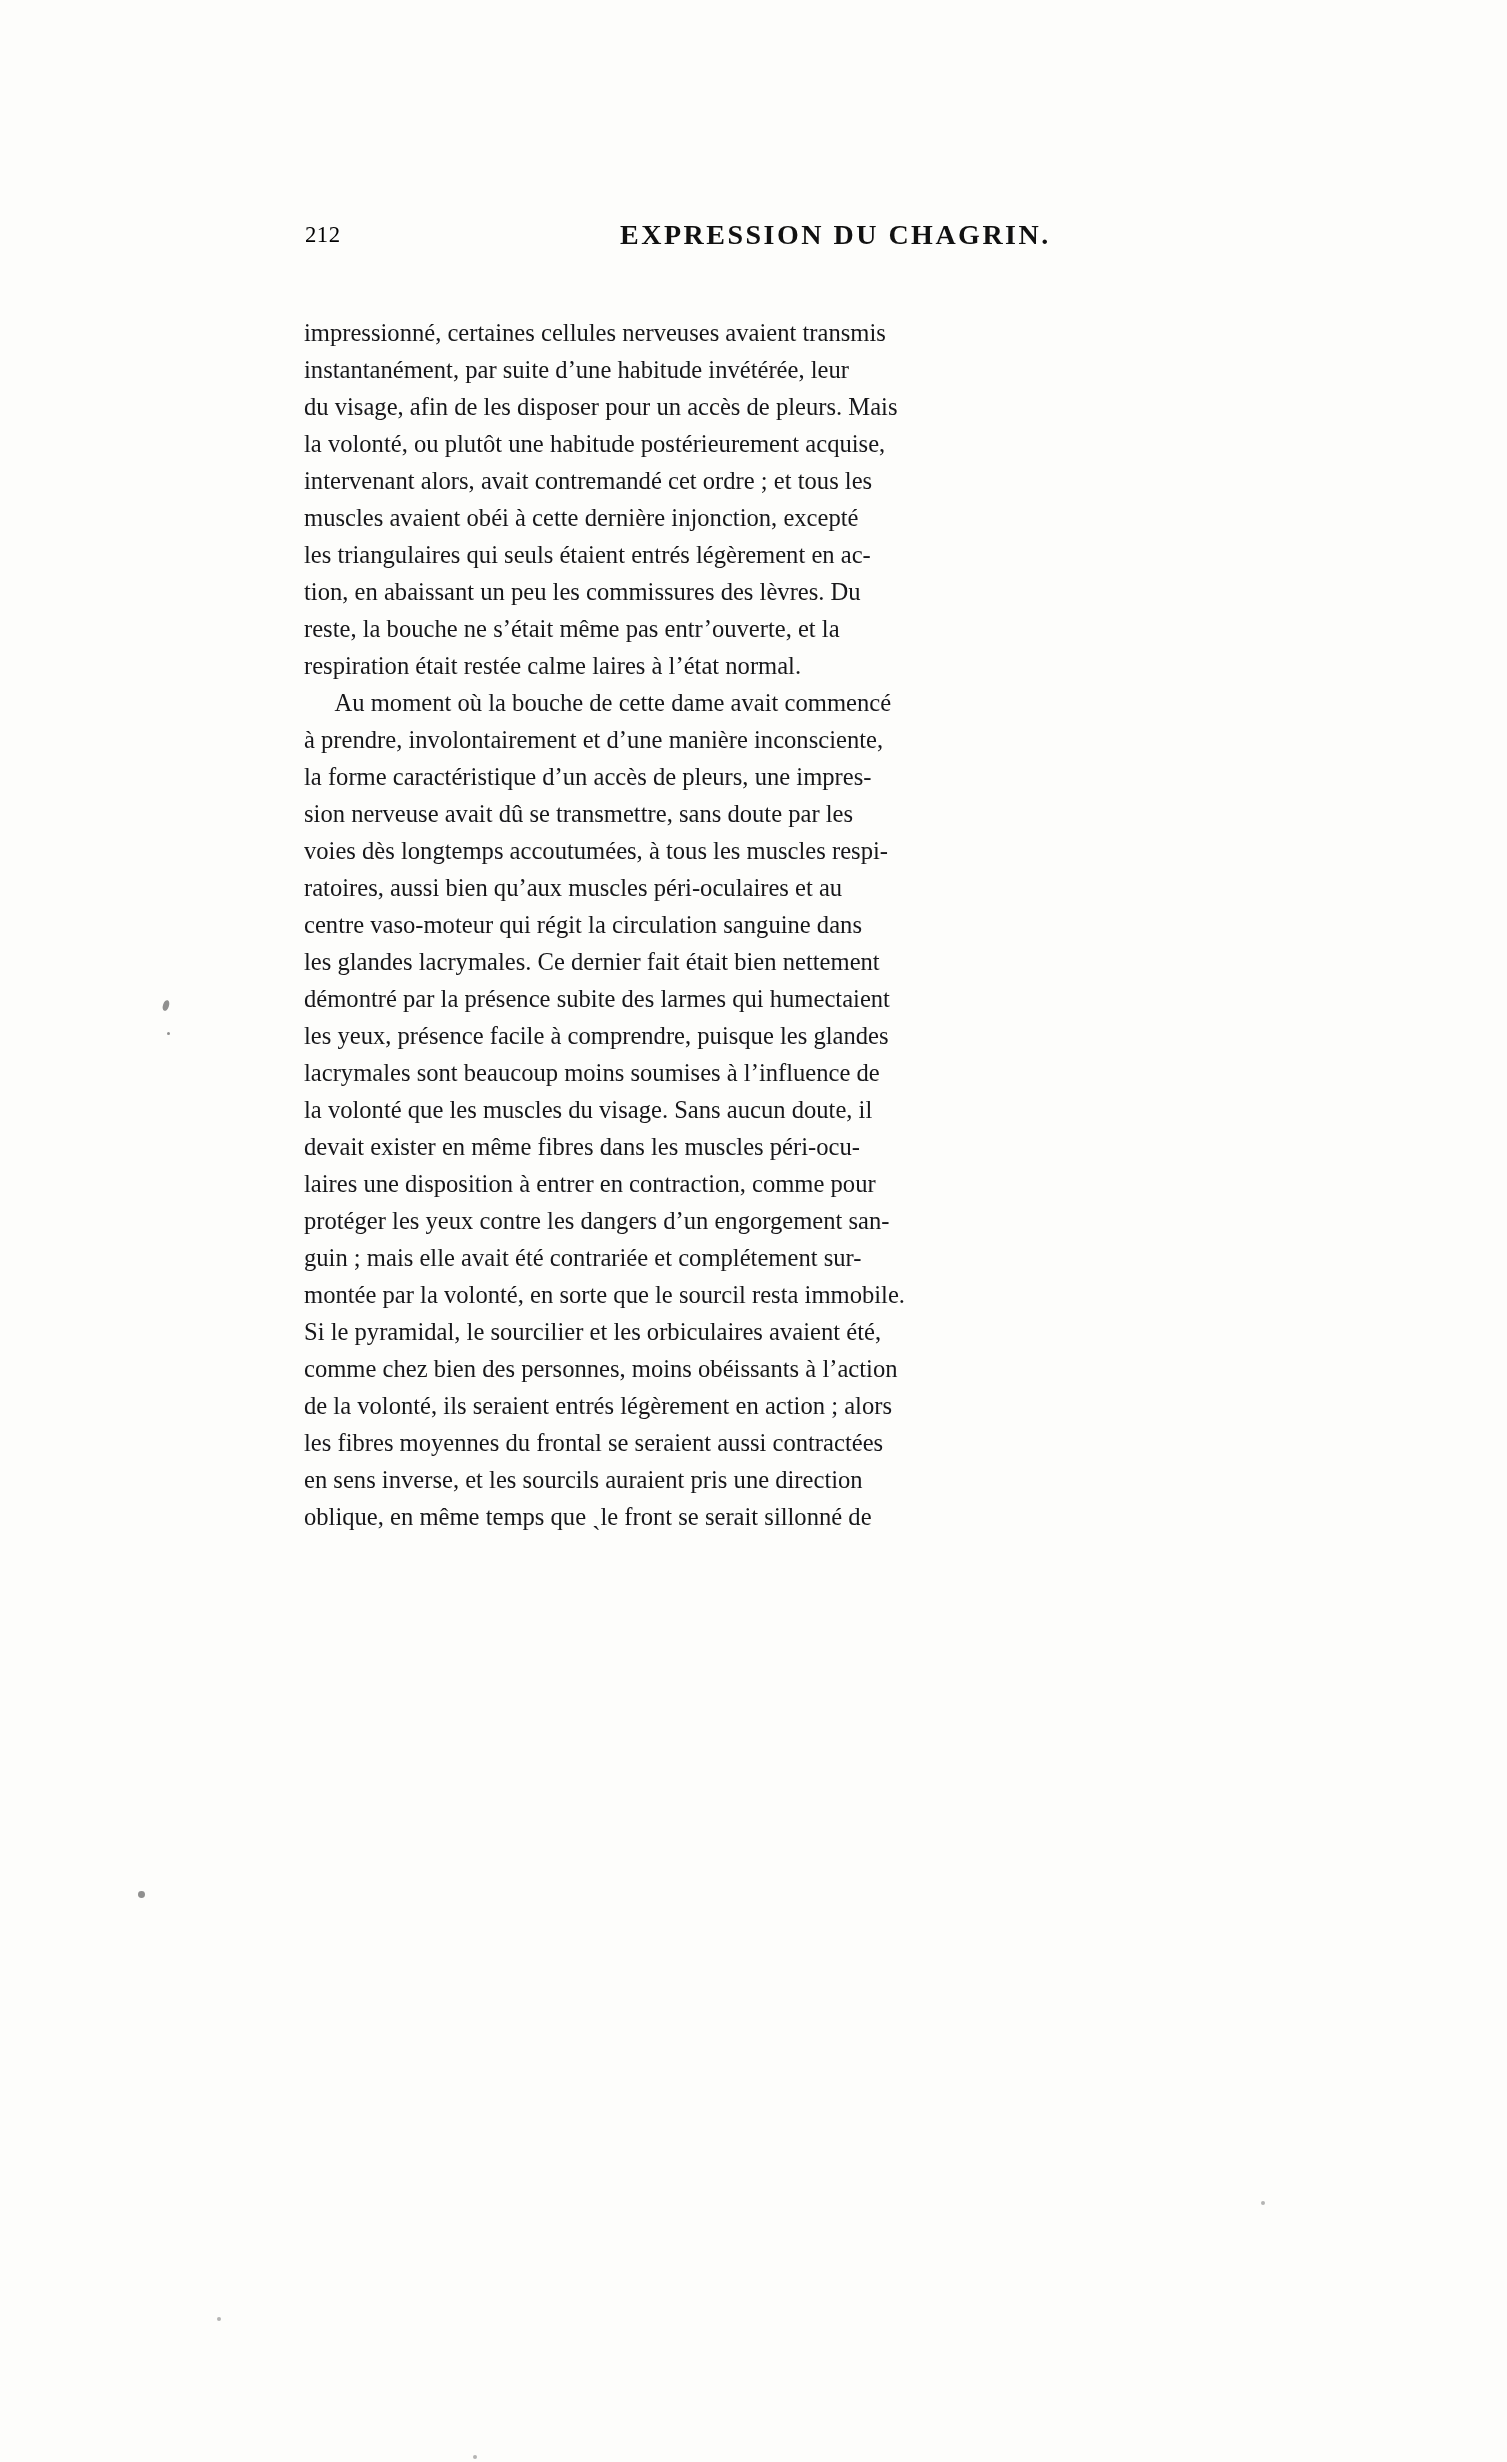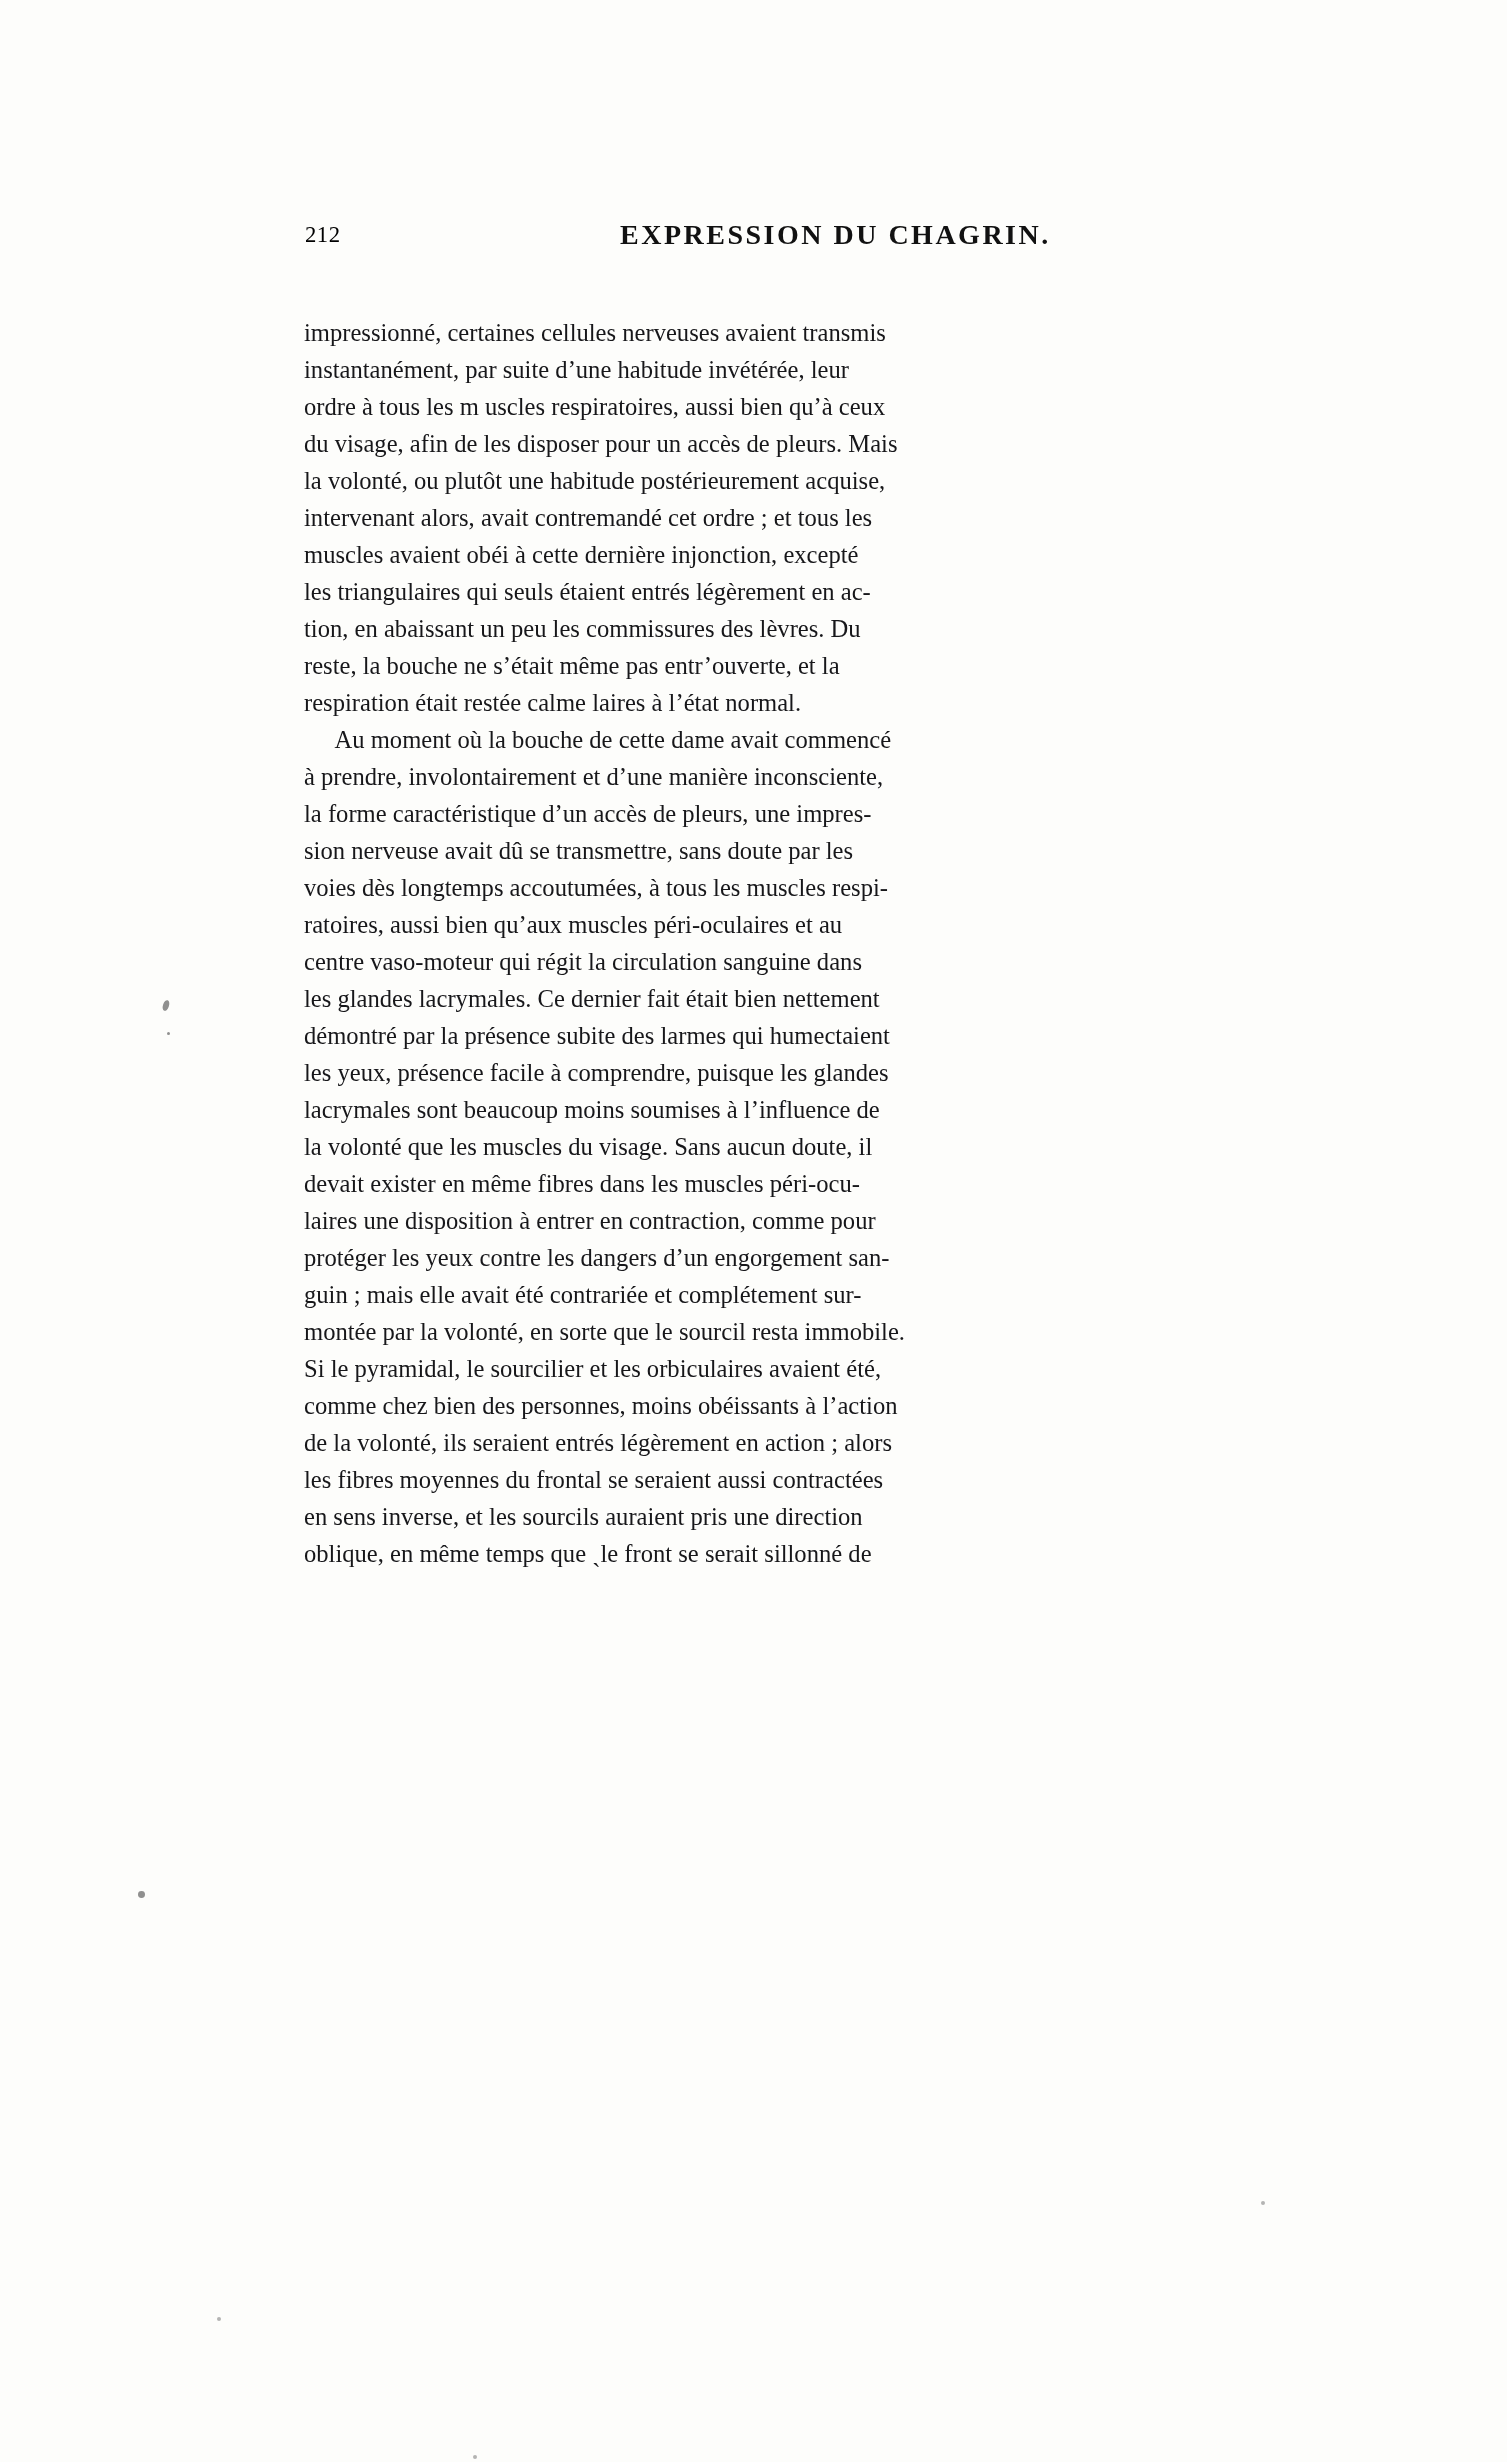--- a/index.html
+++ b/index.html
@@ -96,21 +96,20 @@
   <div class="running-head">
     <div class="folio">212</div>
     <div class="head-title">EXPRESSION DU CHAGRIN.</div>
   </div>
 
   <div class="body-text">
 
     <p class="para">
       <span class="line">impressionné, certaines cellules nerveuses avaient transmis</span>
       <span class="line">instantanément, par suite d’une habitude invétérée, leur</span>
-      <span class="line">ordre à tous les m uscles respiratoires, aussi bien qu’à ceux</span>
       <span class="line">du visage, afin de les disposer pour un accès de pleurs. Mais</span>
       <span class="line">la volonté, ou plutôt une habitude postérieurement acquise,</span>
       <span class="line">intervenant alors, avait contremandé cet ordre ; et tous les</span>
       <span class="line">muscles avaient obéi à cette dernière injonction, excepté</span>
       <span class="line">les triangulaires qui seuls étaient entrés légèrement en ac-</span>
       <span class="line">tion, en abaissant un peu les commissures des lèvres. Du</span>
       <span class="line">reste, la bouche ne s’était même pas entr’ouverte, et la</span>
       <span class="line">respiration était restée calme laires à l’état normal.</span>
     </p>
 

